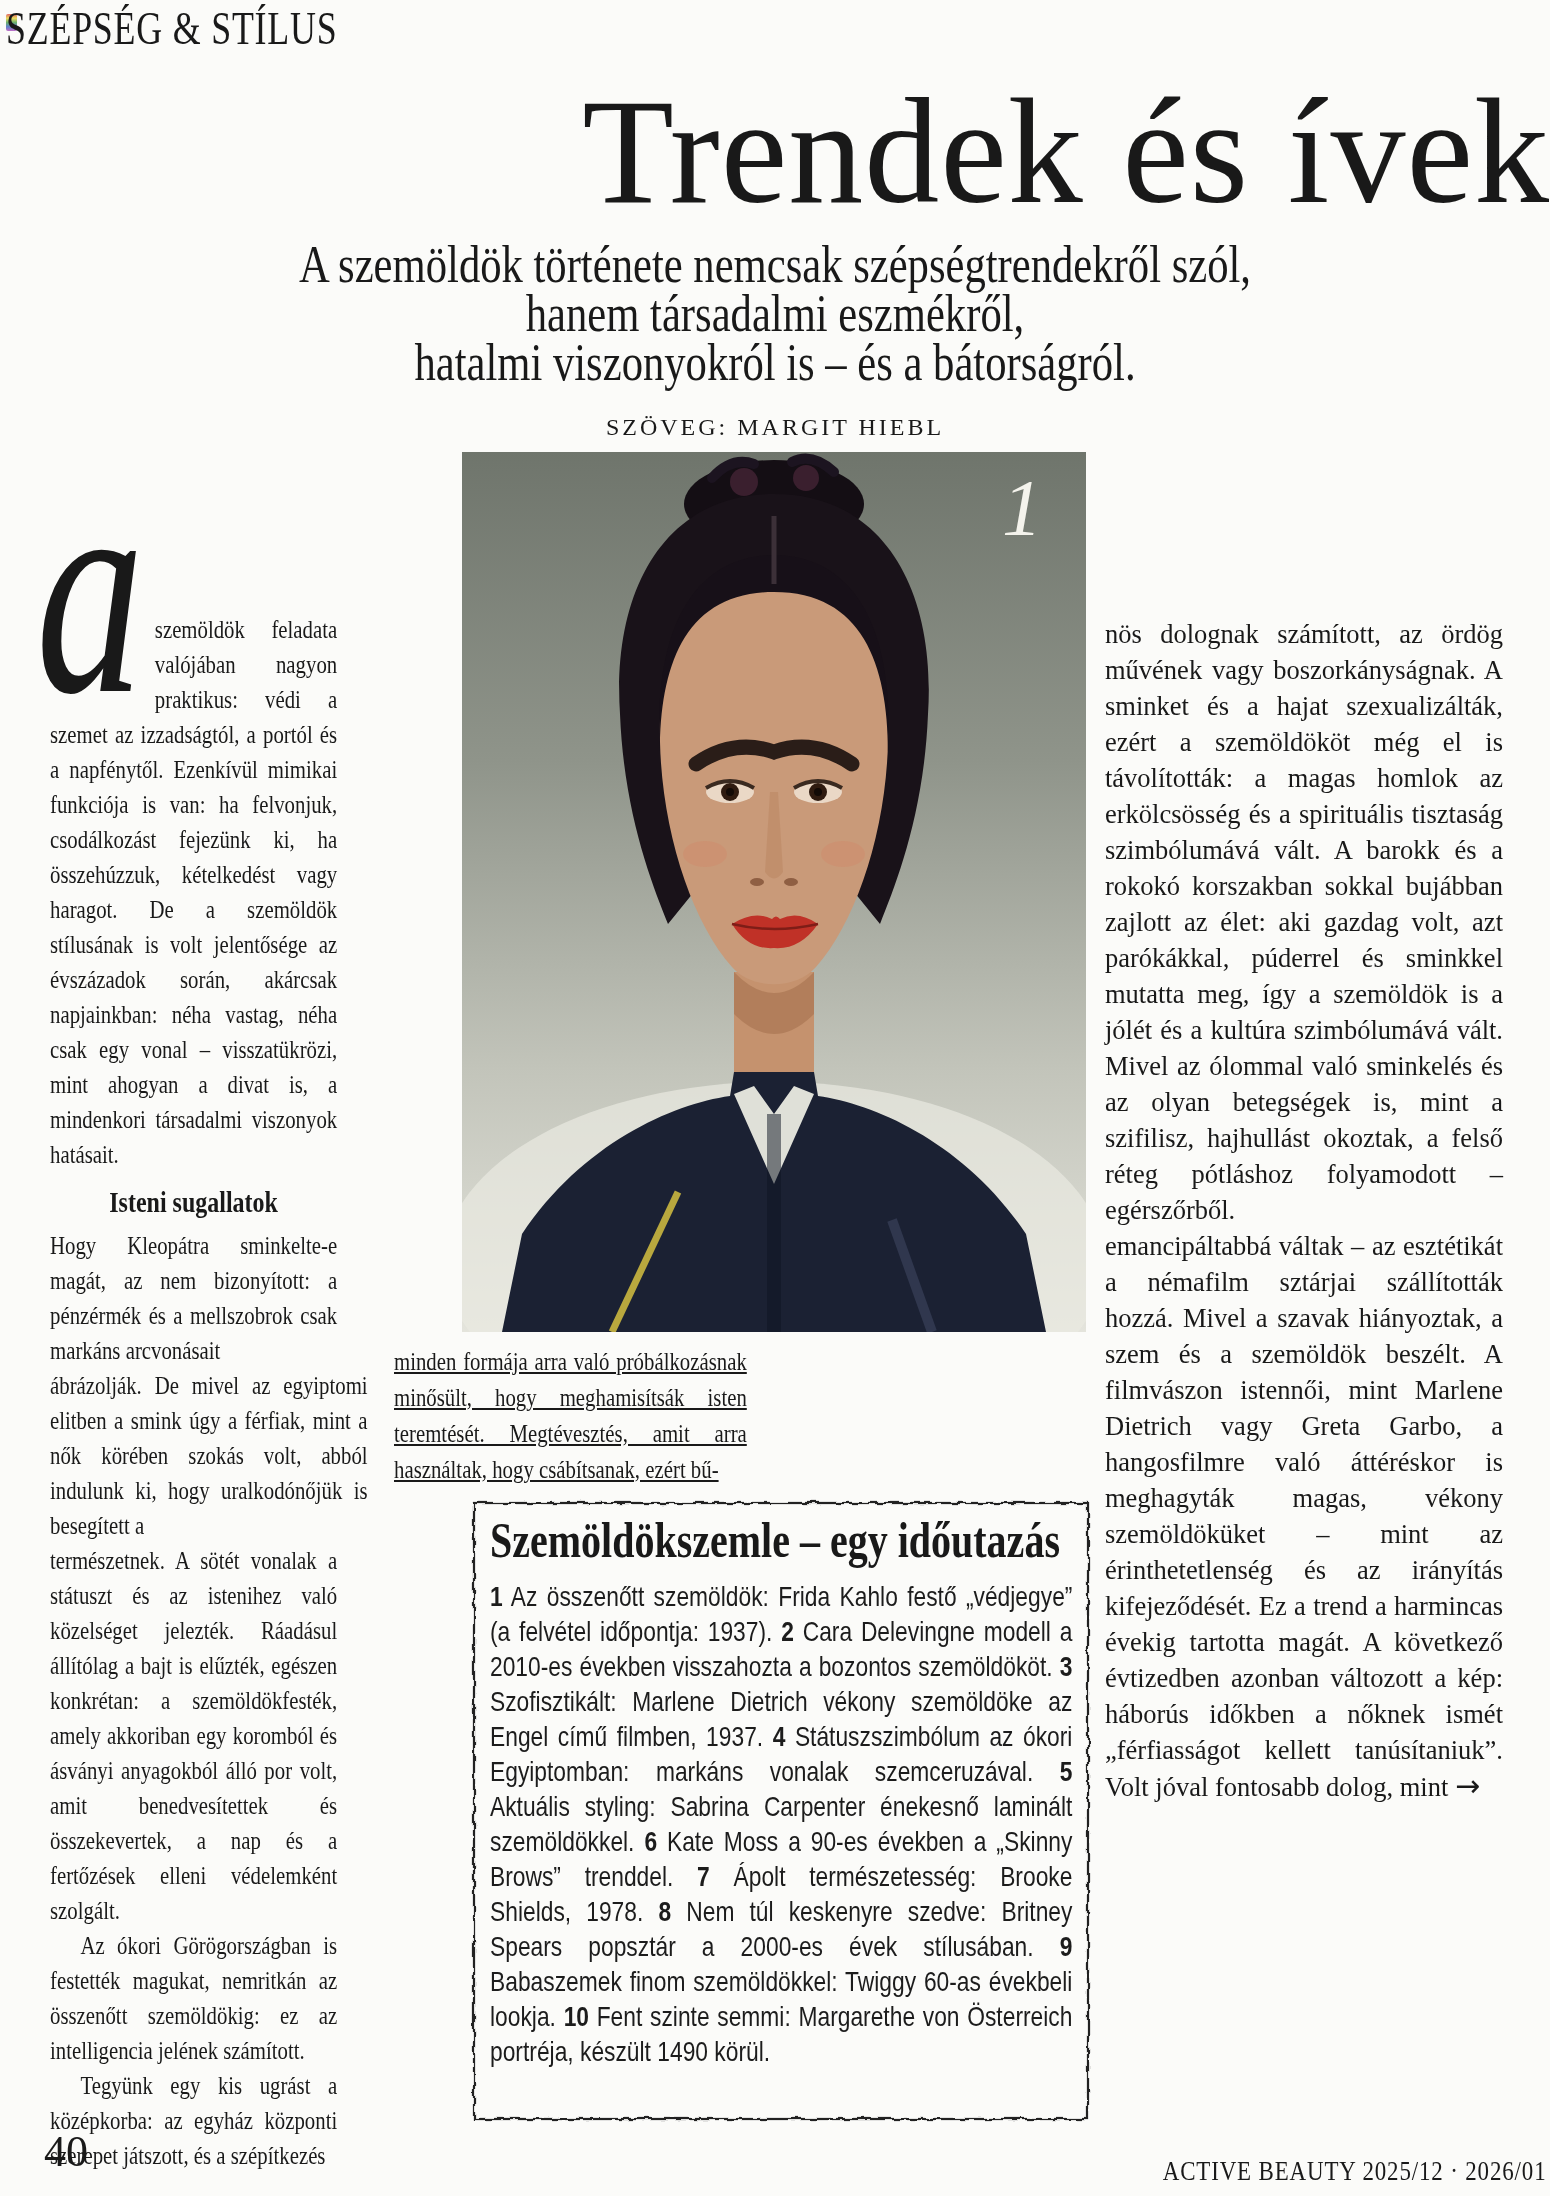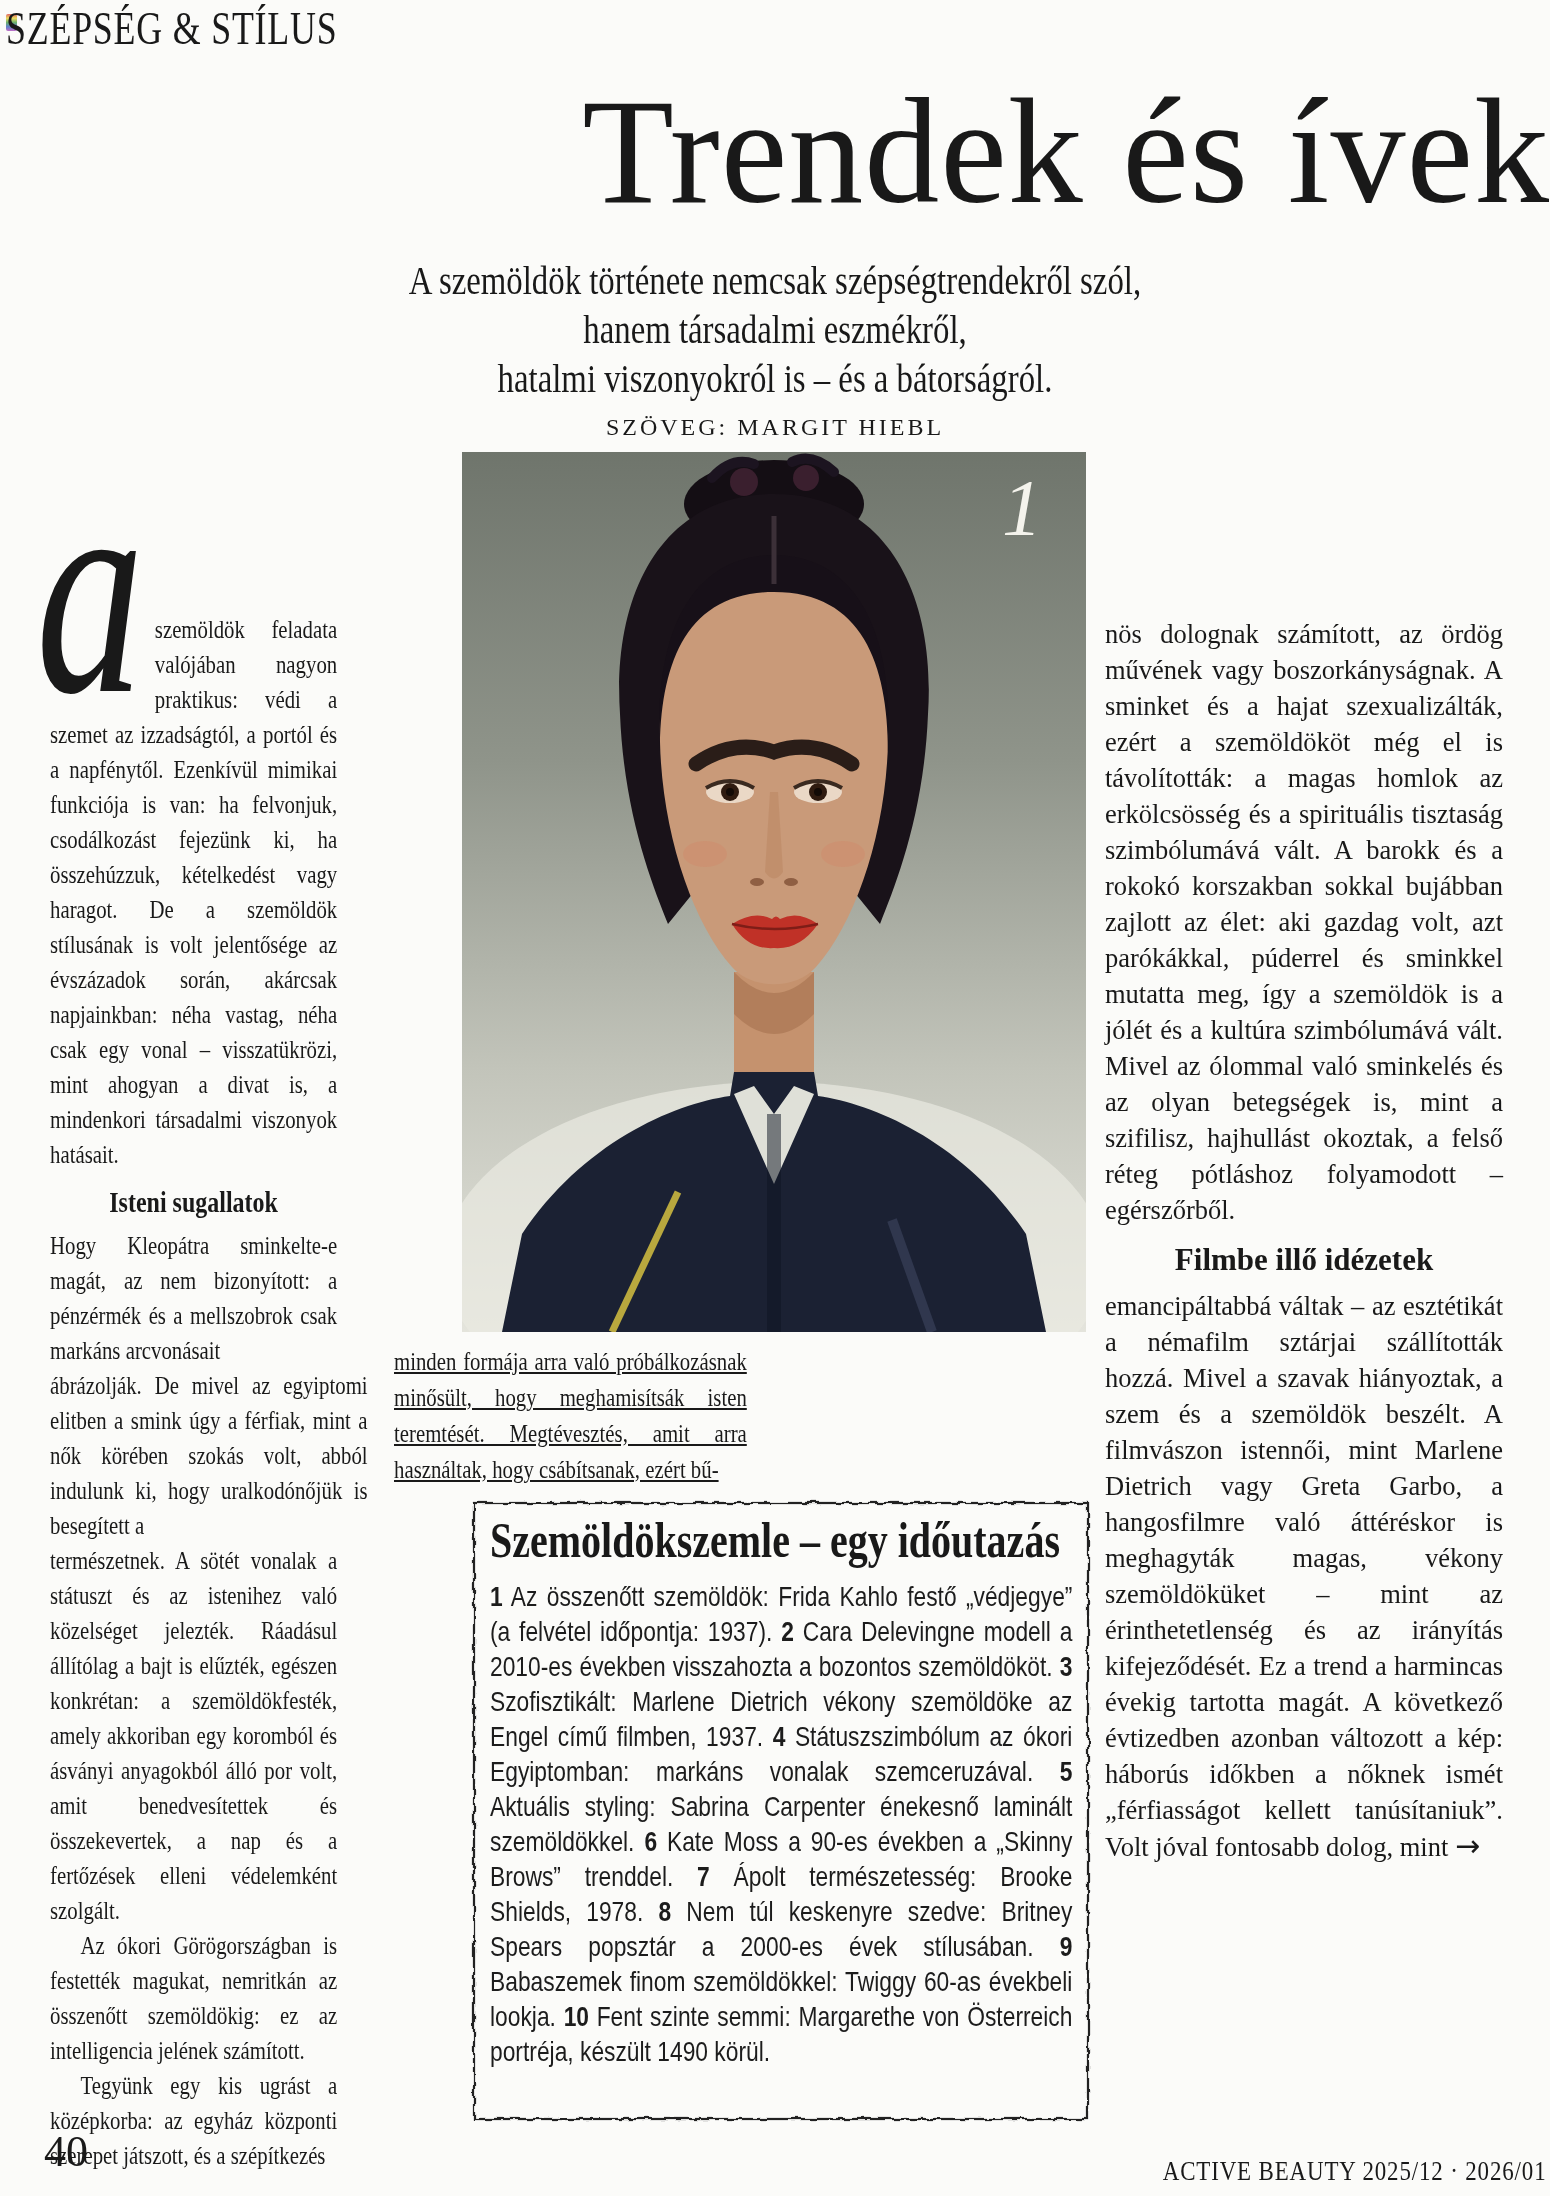--- a/index.html
+++ b/index.html
@@ -6,21 +6,21 @@
   body{width:1550px;height:2196px;position:relative;background:#fbfbf9;color:#191919;
        font-family:"Liberation Serif",serif;overflow:hidden;}
   .abs{position:absolute;}
   
   .mark{left:6px;top:14px;width:11px;height:17px;border-radius:2px;opacity:.8;
         background:linear-gradient(180deg,#d94040,#e8d53a,#49a04a,#3b62c0,#b04ab8);}
   .section{left:6px;top:2px;font-size:46px;letter-spacing:1px;transform:scaleX(0.78);
            transform-origin:0 0;white-space:nowrap;font-weight:500;}
   h1.title{left:0;top:76px;width:1550px;margin:0;text-align:right;font-weight:normal;
            font-size:150px;line-height:1.0;letter-spacing:1px;}
-  .subtitle{left:0;top:256px;width:1550px;text-align:center;font-size:40px;line-height:49px;
+  .subtitle{left:0;top:240px;width:1550px;text-align:center;font-size:52px;line-height:49px;
             white-space:pre-line;}
   .subtitle>span{display:inline-block;transform:scaleX(0.82);transform-origin:50% 0;width:100%;}
   .byline{left:0;top:414px;width:1550px;text-align:center;font-size:24px;letter-spacing:3px;}
   
   .photo{left:462px;top:452px;width:624px;height:880px;margin:0;}
   .photo svg{display:block;}
   .photo-num{position:absolute;top:16px;right:44px;font-style:italic;font-size:80px;
              color:#f4f3ec;line-height:1;}
   
   .col{position:absolute;text-align:justify;}
@@ -128,21 +128,20 @@
 </div>
 
 <div class="col col-center">
   <div class="cnd">
     <p>minden formája arra való próbálkozásnak minősült, hogy meghamisítsák isten teremtését. Megtévesztés, amit arra használtak, hogy csábítsanak, ezért bű-</p>
   </div>
 </div>
 
 <div class="col col-right">
   <p>nös dolognak számított, az ördög művének vagy boszorkányságnak. A sminket és a hajat szexualizálták, ezért a szemöldököt még el is távolították: a magas homlok az erkölcsösség és a spirituális tisztaság szimbólumává vált. A barokk és a rokokó korszakban sokkal bujábban zajlott az élet: aki gazdag volt, azt parókákkal, púderrel és sminkkel mutatta meg, így a szemöldök is a jólét és a kultúra szimbólumává vált. Mivel az ólommal való sminkelés és az olyan betegségek is, mint a szifilisz, hajhullást okoztak, a felső réteg pótláshoz folyamodott – egérszőrből.</p>
-  <h3 class="subhead">Filmbe illő idézetek</h3>
   <p><span>emancipáltabbá váltak – az esztétikát a némafilm sztárjai szállították hozzá. Mivel a szavak hiányoztak, a szem és a szemöldök beszélt. A filmvászon istennői, mint Marlene Dietrich vagy Greta Garbo, a hangosfilmre való áttéréskor is meghagyták magas, vékony szemöldöküket – mint az érinthetetlenség és az irányítás kifejeződését. Ez a trend a harmincas évekig tartotta magát. A következő évtizedben azonban változott a kép: háborús időkben a nőknek ismét „férfiasságot kellett tanúsítaniuk”. Volt jóval fontosabb dolog, mint</span> <span class="arrow">→</span></p>
 </div>
 
 <div class="abs tbox">
   <svg class="wavy" width="626" height="628" viewBox="0 0 626 628" xmlns="http://www.w3.org/2000/svg">
     <defs>
       <filter id="sq" x="-4%" y="-4%" width="108%" height="108%">
         <feTurbulence type="fractalNoise" baseFrequency="0.12" numOctaves="1" seed="7" result="n"></feTurbulence>
         <feDisplacementMap in="SourceGraphic" in2="n" scale="6"></feDisplacementMap>
       </filter>

